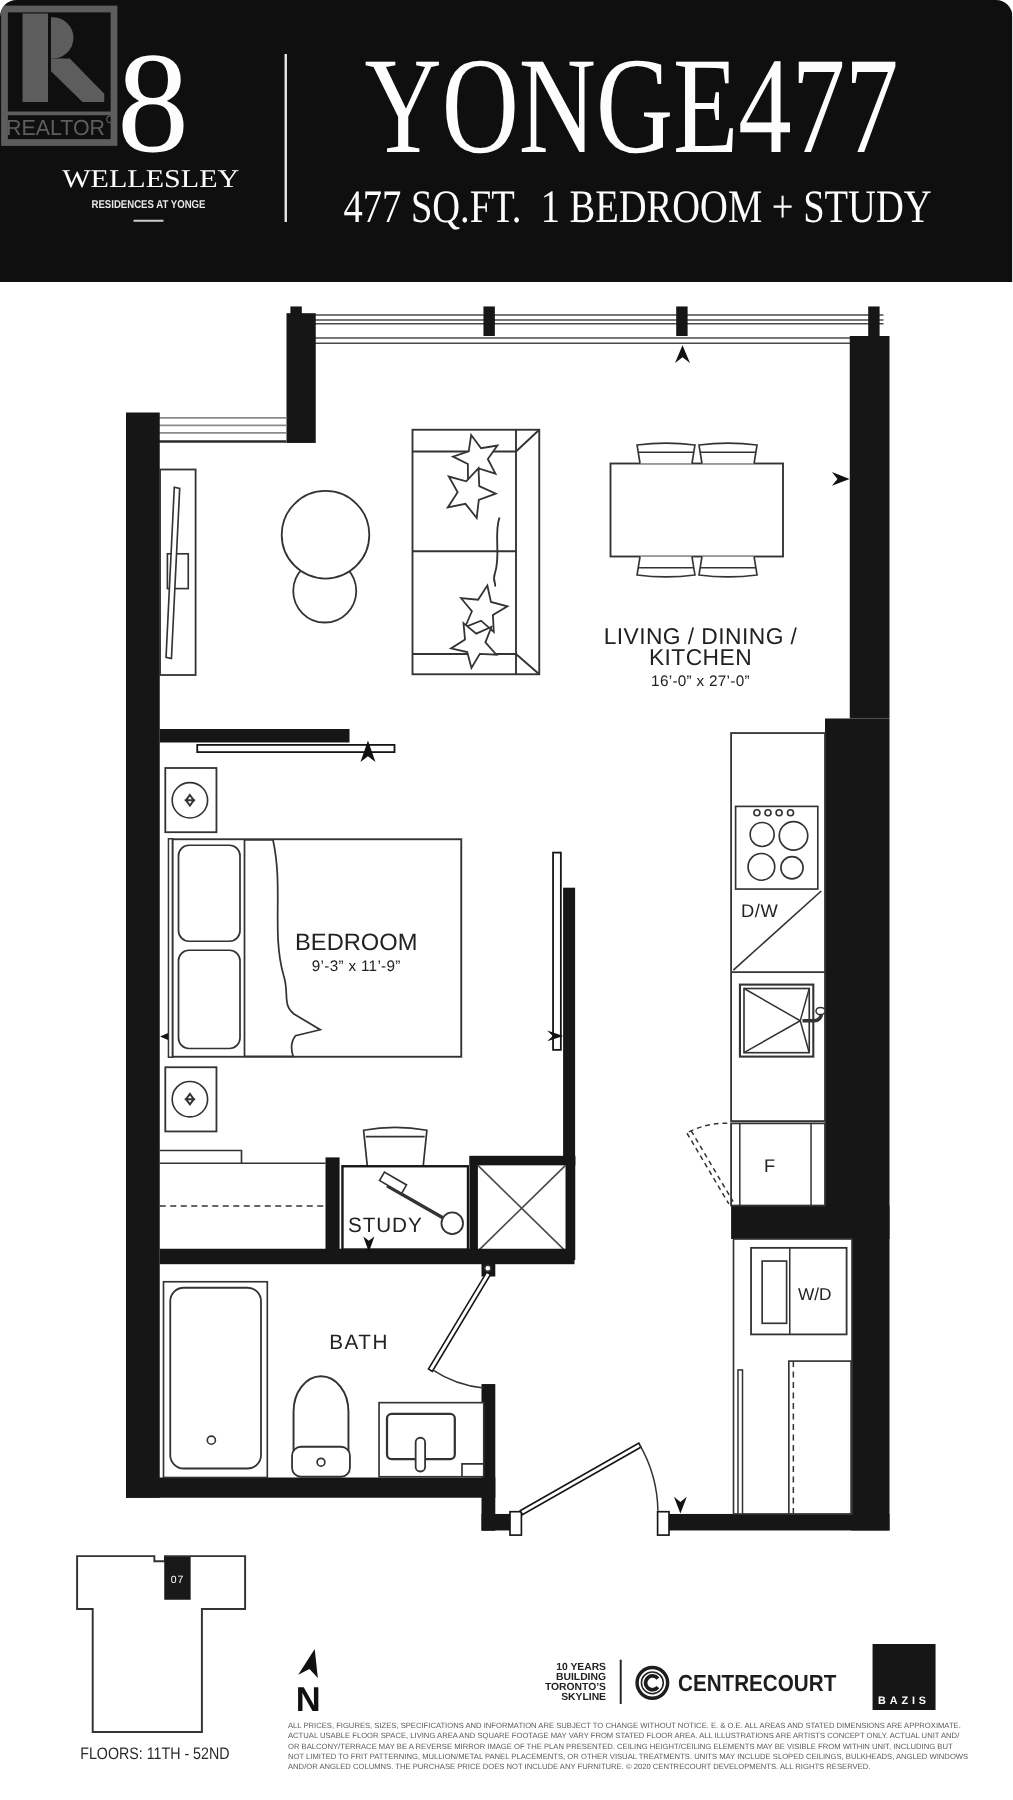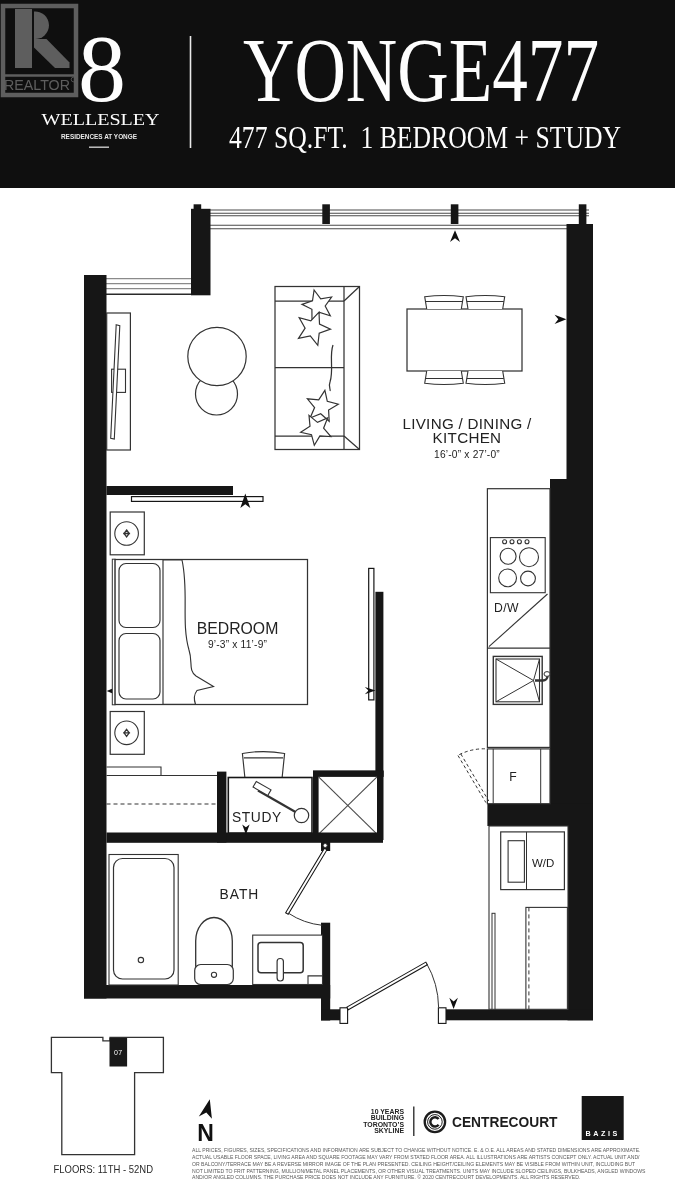--- a/index.html
+++ b/index.html
@@ -1,16 +1,16 @@
 <!DOCTYPE html>
 <html><head>
 <meta charset="utf-8">
 <style>
   html,body{margin:0;padding:0;background:#ffffff;}
-  #page{position:relative;width:675px;height:1200px;overflow:hidden;background:#fff;}
+  #page{position:relative;width:675px;height:1200px;overflow:hidden;background:#fff;border-radius:11px;}
   svg{display:block;}
   text{font-family:"Liberation Sans",sans-serif;}
   .serif{font-family:"Liberation Serif",serif;}
 </style>
 </head>
 <body>
 <div id="page">
 <svg width="675" height="1200" viewBox="0 0 675 1200" xmlns="http://www.w3.org/2000/svg">
 
 <rect x="0" y="0" width="675" height="188" fill="#0f0f0f"></rect>

